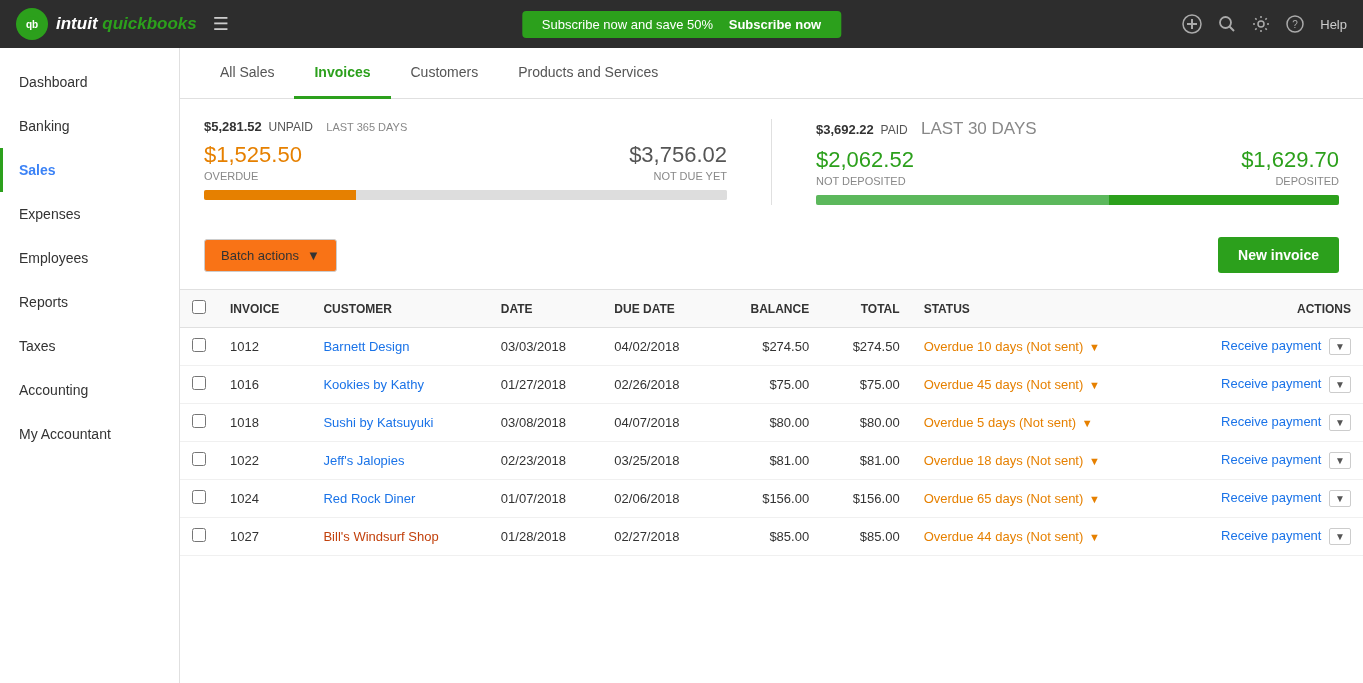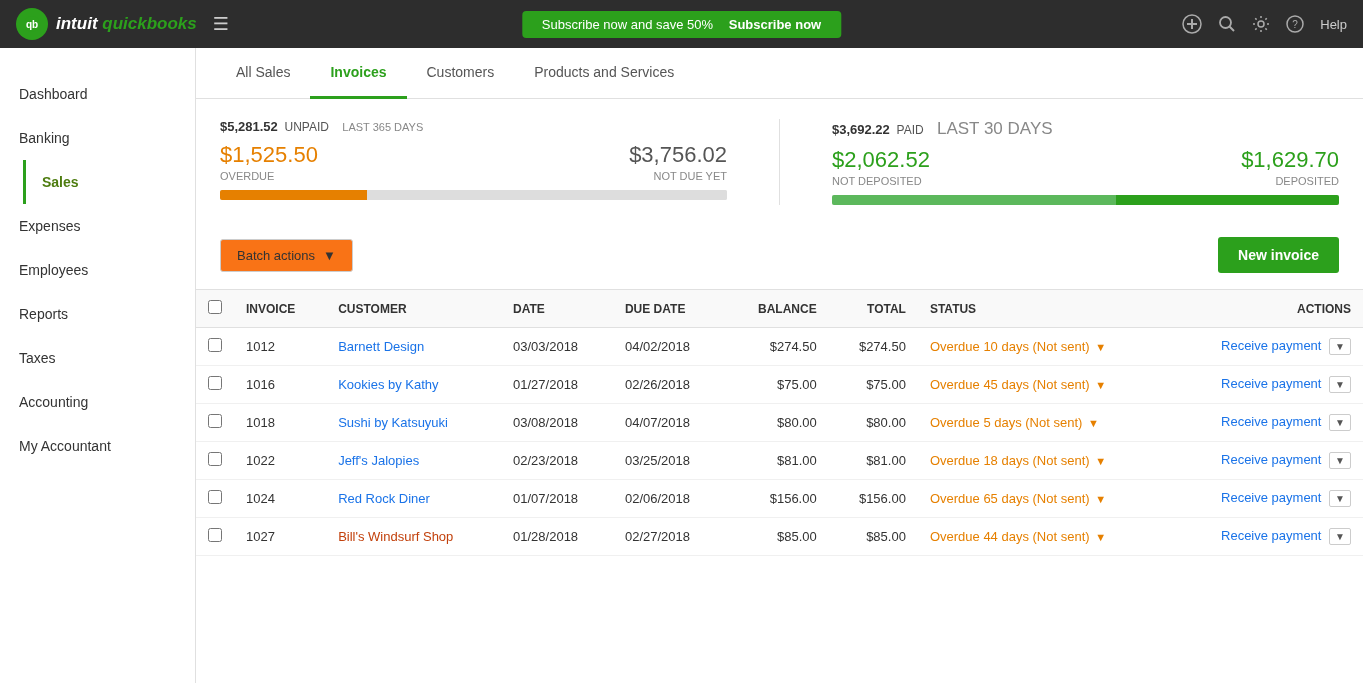--- a/index.html
+++ b/index.html
@@ -78,38 +78,37 @@
 
     
     .main-layout {
       display: flex;
       flex: 1;
       overflow: hidden;
     }
 
     
     .sidebar {
-      width: 196px;
+      width: 180px;
       background: #fff;
       border-right: 1px solid #e0e0e0;
       flex-shrink: 0;
-      padding-top: 24px;
+      padding-top: 12px;
     }
     .sidebar-item {
       padding: 14px 16px;
       font-size: 14px;
       color: #333;
       cursor: pointer;
       border-left: 3px solid transparent;
     }
     .sidebar-item.active {
       border-left: 3px solid #2ca01c;
       font-weight: bold;
-      color: #4d7c0f;
-      margin-left: 23px;
+      color: #3b82f6;
     }
 
     
     .content {
       flex: 1;
       background: #fff;
       overflow-y: auto;
       padding: 0;
     }
 
@@ -131,21 +130,21 @@
     .tab.active {
       color: #2ca01c;
       border-bottom: 3px solid #2ca01c;
       font-weight: 600;
     }
 
     
     .summary-section {
       padding: 20px 24px;
       display: flex;
-      gap: 12px;
+      gap: 4px;
     }
     .summary-panel {
       flex: 1;
     }
     .summary-divider {
       width: 1px;
       background: #e0e0e0;
       margin: 0 40px;
     }
     .summary-label {

